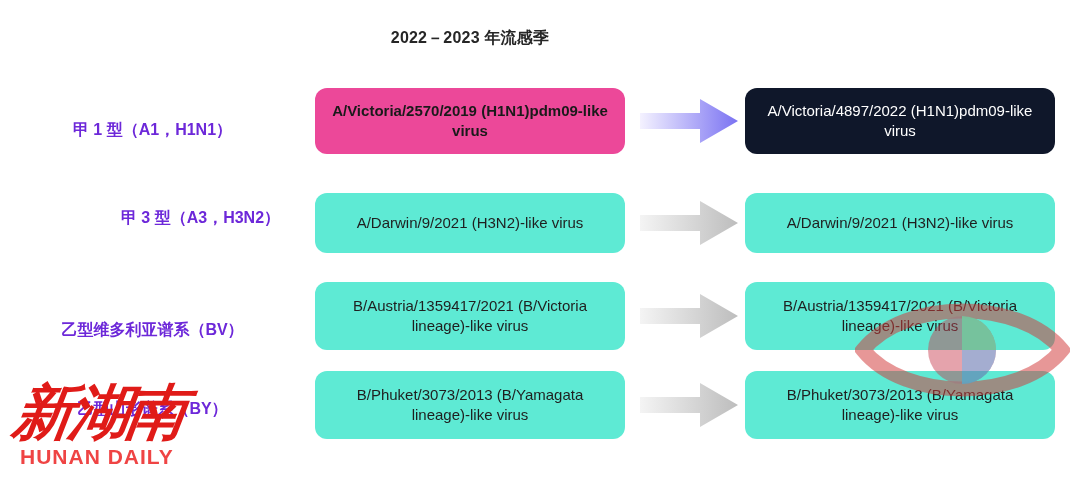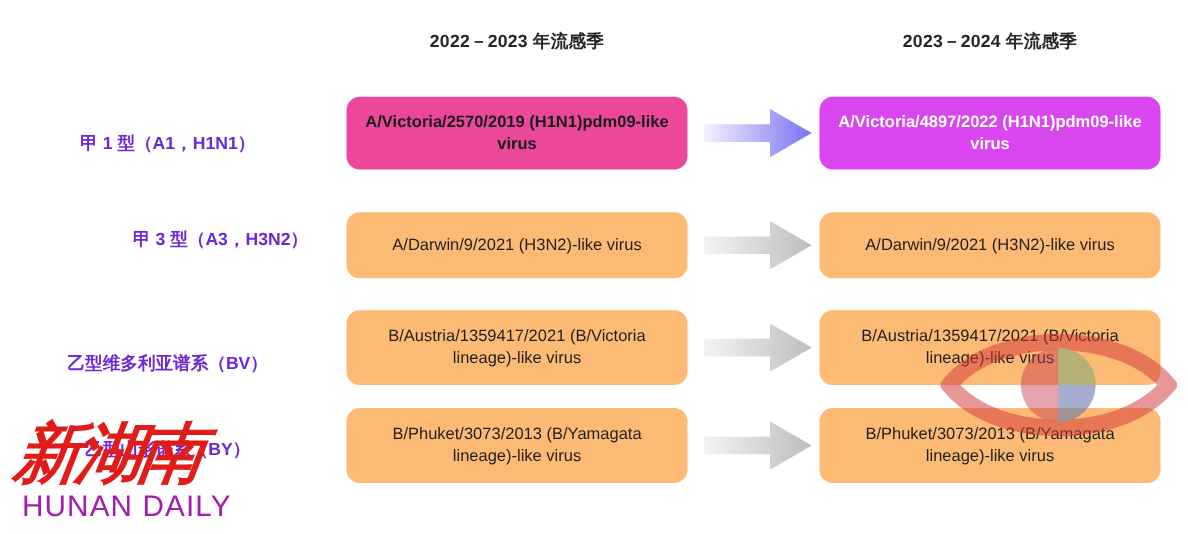--- a/index.html
+++ b/index.html
@@ -64,28 +64,28 @@
   }
   .vbox.left  { left: 315px; width: 310px; }
   .vbox.right { left: 745px; width: 310px; }
 
   .vbox.plain-lav {
     background: #ec4899;
     color: #1a1a1a;
     font-weight: bold;
   }
   .vbox.plain-grey {
-    background: #fdba74;
+    background: #5eead4;
     color: #1f1f1f;
     font-weight: normal;
   }
   .vbox.highlight {
-    background: #d946ef;
+    background: #0f172a;
     color: #ffffff;
-    font-weight: bold;
+    font-weight: normal;
   }
 
   
   .arrow {
     position: absolute;
     left: 640px;
     width: 100px;
     height: 52px;
   }
   .arrow svg { display: block; width: 100px; height: 52px; }
@@ -110,23 +110,23 @@
     color: #e01b18;
     letter-spacing: -4px;
     transform: skewX(-8deg);
     white-space: nowrap;
   }
   .wm-hunan .latin {
     position: absolute;
     left: 12px;
     top: 74px;
     font-family: "Liberation Sans", sans-serif;
-    font-size: 27px;
-    font-weight: normal;
-    color: #a21caf;
+    font-size: 21px;
+    font-weight: bold;
+    color: #ef4444;
     letter-spacing: 1px;
     white-space: nowrap;
   }
 
   .wm-eye {
     position: absolute;
     left: 855px;
     top: 292px;
     width: 215px;
     height: 120px;
@@ -146,21 +146,20 @@
     color: rgba(120,120,120,0.45);
     letter-spacing: 6px;
     white-space: nowrap;
   }
 </style>
 </head>
 <body>
 
 <div class="header-row">
   <div class="col-header left">2022－2023 年流感季</div>
-  <div class="col-header right">2023－2024 年流感季</div>
 </div>
 
 <div class="row-label" style="top:120px;">甲 1 型（A1，H1N1）</div>
 
 <div class="vbox left plain-lav" style="top:88px; height:66px;">A/Victoria/2570/2019 (H1N1)pdm09-like virus</div>
 
 <div class="arrow" style="top:95px;">
   <svg viewBox="0 0 100 52" xmlns="http://www.w3.org/2000/svg" aria-hidden="true">
     <defs>
       <linearGradient id="gradPurple" x1="0" y1="0" x2="1" y2="0">

